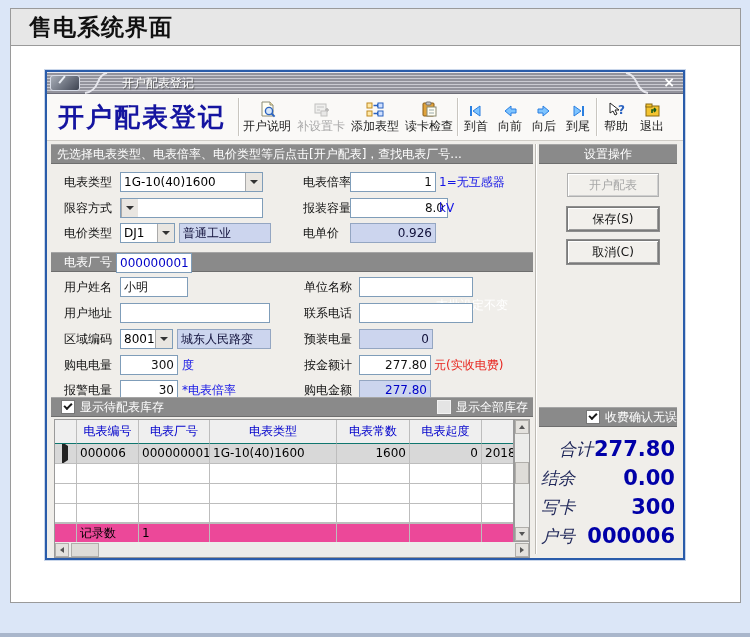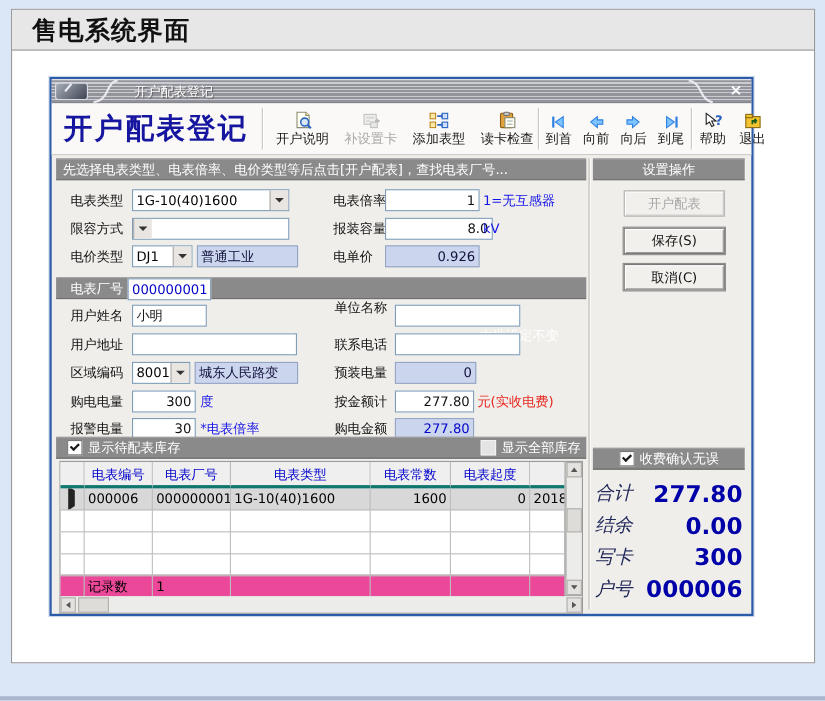--- a/index.html
+++ b/index.html
@@ -21,21 +21,21 @@
   .title-text{color:#fff;font-size:12px;margin-left:14px;text-shadow:1px 1px 1px #555;}
   .close-btn{position:absolute;right:6px;top:2px;color:#fff;font-size:14px;font-weight:bold;width:16px;height:16px;text-align:center;line-height:16px;cursor:default;}
   .swoosh-right{position:absolute;right:34px;top:0;}
 
   
   .toolbar{position:absolute;left:0;top:22px;width:636px;height:46px;background:#faf9f7;border-bottom:1px solid #cfccc6;display:flex;align-items:center;}
   .brand{width:190px;flex:0 0 auto;font-family:"DejaVu Serif","Liberation Serif",serif;font-weight:bold;font-size:26px;color:#1515a0;letter-spacing:2px;text-align:center;line-height:44px;}
   .tsep{width:1px;height:38px;background:#c9c6c0;box-shadow:1px 0 0 #fff;flex:0 0 auto;margin:0 1px;}
   .tbtn{flex:0 0 auto;display:flex;flex-direction:column;align-items:center;justify-content:center;height:44px;font-size:12px;color:#1a1a1a;cursor:default;}
   .tbtn .ticon{height:18px;display:flex;align-items:flex-end;}
-  .tbtn.w54{width:54px;margin-left:8px;} .tbtn.w34{width:34px;} .tbtn.w36{width:36px;}
+  .tbtn.w54{width:54px;} .tbtn.w34{width:34px;} .tbtn.w36{width:36px;}
   .tbtn.disabled{color:#a8a8a8;}
   .tbtn.disabled svg{opacity:.45;filter:grayscale(1);}
 
   
   .bar{background:#8a8a8a;color:#fff;font-size:12px;display:flex;align-items:center;box-shadow:inset 0 1px 0 #a5a5a5, inset 0 -1px 0 #6e6e6e;}
   .hint-bar{position:absolute;left:4px;top:72px;width:482px;height:20px;padding-left:6px;box-sizing:border-box;}
   .ops-bar{position:absolute;left:492px;top:72px;width:138px;height:20px;justify-content:center;}
 
   .divider-v{position:absolute;left:488px;top:72px;width:1px;height:410px;background:#bdbab4;box-shadow:1px 0 0 #fff;}
 
@@ -56,21 +56,21 @@
   .row-bar{position:absolute;left:4px;width:482px;height:20px;}
 
   .cb{width:12px;height:12px;border:1px solid #777;background:#fff;flex:0 0 auto;position:relative;}
   .cb.in-bar{background:#e4e4e4;border-color:#f2f2f2;}
   .cb.checked::after{content:"";position:absolute;left:2px;top:2px;width:6px;height:3px;border-left:2px solid #1a1a1a;border-bottom:2px solid #1a1a1a;transform:rotate(-45deg);}
 
   
   .grid{position:absolute;left:7px;top:347px;width:460px;height:123px;border:1px solid #9a9a9a;box-sizing:border-box;background:#fff;font-size:12px;}
   .grow{display:flex;}
   .gcell{border-right:1px solid #bdbdbd;border-bottom:1px solid #bdbdbd;box-sizing:border-box;padding:0 3px;white-space:nowrap;overflow:hidden;height:100%;line-height:22px;}
-  .ghead .gcell{background:#efefef;color:#0000cc;text-align:center;line-height:23px;border-bottom:3px solid #0f766e;}
+  .ghead .gcell{background:#efefef;color:#0000cc;text-align:center;line-height:23px;border-bottom:1px solid #0f766e;}
   .ghead{height:24px;}
   .gdata{height:20px;background:#d8d8d8;}
   .gdata .gcell{line-height:19px;}
   .gempty{height:20px;} .gempty2{height:19px;}
   .gfoot{height:20px;background:#ec4899;}
   .gfoot .gcell{border-top:1px solid #bdbdbd;line-height:18px;}
   .c0{width:22px;flex:0 0 auto;} .c1{width:62px;flex:0 0 auto;} .c2{width:71px;flex:0 0 auto;}
   .c3{width:127px;flex:0 0 auto;} .c4{width:73px;flex:0 0 auto;} .c5{width:72px;flex:0 0 auto;}
   .c6{width:31px;flex:1 1 auto;border-right:none;}
   .alir{text-align:right;}
@@ -85,21 +85,21 @@
   .tri-left2{width:0;height:0;border-top:3px solid transparent;border-bottom:3px solid transparent;border-right:4px solid #555;}
   .tri-right2{width:0;height:0;border-top:3px solid transparent;border-bottom:3px solid transparent;border-left:4px solid #555;}
   .vthumb{width:12px;height:20px;background:#dedcd8;border:1px solid #b0aeaa;margin-top:28px;}
   .vspacer{flex:1;}
   .hthumb{width:26px;height:12px;background:#dedcd8;border:1px solid #b0aeaa;margin-left:2px;}
   .hspacer{flex:1;}
 
   
   .btn3d{position:absolute;left:520px;width:90px;height:22px;background:#f2f0ec;border:1px solid #7a7a7a;box-shadow:inset 1px 1px 0 #fff, inset -1px -1px 0 #9b9b9b, 0 0 0 1px #8d8d8d;font-size:12px;color:#111;text-align:center;line-height:22px;cursor:default;}
   .btn3d.disabled{color:#a6a6a6;box-shadow:inset 1px 1px 0 #fff, inset -1px -1px 0 #cfcfcf;border-color:#b0b0b0;}
-  .confirm-bar{position:absolute;left:492px;top:335px;width:138px;height:20px;justify-content:center;gap:5px;}
+  .confirm-bar{position:absolute;left:492px;top:335px;width:138px;height:20px;justify-content:flex-end;gap:5px;}
   .tot-label{position:absolute;left:494px;width:70px;font-family:"DejaVu Serif","Liberation Serif",serif;font-style:italic;font-size:17px;color:#20285a;height:28px;line-height:28px;}
   .tot-value{position:absolute;right:8px;width:160px;text-align:right;font-size:21px;font-weight:bold;color:#0000a8;height:28px;line-height:28px;font-family:"DejaVu Sans","Liberation Sans",sans-serif;}
   .bar-label{font-size:12px;}
   .gap5{margin-left:5px;margin-right:5px;}
 </style>
 </head>
 <body>
 
 <div class="page">
 
@@ -281,21 +281,21 @@
       <span class="bar-label" style="margin-left:13px;">电表厂号</span>
     </div>
     <input class="inp" style="left: 69px; top: 181px; width: 68px; color: rgb(0, 0, 200);" value="0000000010">
     <div style="position:absolute;left:370px;top:183px;display:flex;align-items:center;gap:5px;">
       <span class="cb in-bar"></span>
       <span style="font-size:12px;color:#fff;margin-top:42px;">本批设定不变</span>
     </div>
 
     <div class="lbl" style="left:17px;top:205px;">用户姓名</div>
     <input class="inp" style="left: 73px; top: 205px; width: 60px;" value="小明">
-    <div class="lbl" style="left:257px;top:198px;font-family:Liberation Serif, serif;">单位名称</div>
+    <div class="lbl" style="left:257px;top:205px;font-family:Liberation Serif, serif;">单位名称</div>
     <input class="inp" style="left: 312px; top: 205px; width: 106px;" value="">
 
     <div class="lbl" style="left:17px;top:231px;">用户地址</div>
     <input class="inp" style="left: 73px; top: 231px; width: 142px;" value="">
     <div class="lbl" style="left:257px;top:231px;">联系电话</div>
     <input class="inp" style="left: 312px; top: 231px; width: 106px;" value="">
 
     <div class="lbl" style="left:17px;top:257px;">区域编码</div>
     <div class="combo" style="left:73px;top:257px;width:53px;">
       <span class="ctext">8001</span>
@@ -409,21 +409,21 @@
 
     <div class="btn3d disabled" style="top:101px;">开户配表</div>
     <div class="btn3d" style="top:135px;">保存(S)</div>
     <div class="btn3d" style="top:168px;">取消(C)</div>
 
     <div class="bar confirm-bar">
       <span class="cb checked"></span>
       <span class="bar-label">收费确认无误</span>
     </div>
 
-    <div class="tot-label" style="top:363px;">合计</div>
+    <div class="tot-label" style="top:363px;text-align:center;">合计</div>
     <div class="tot-value" style="top:363px;">277.80</div>
     <div class="tot-label" style="top:392px;">结余</div>
     <div class="tot-value" style="top:392px;">0.00</div>
     <div class="tot-label" style="top:421px;">写卡</div>
     <div class="tot-value" style="top:421px;">300</div>
     <div class="tot-label" style="top:450px;">户号</div>
     <div class="tot-value" style="top:450px;">000006</div>
 
   </div>
 

